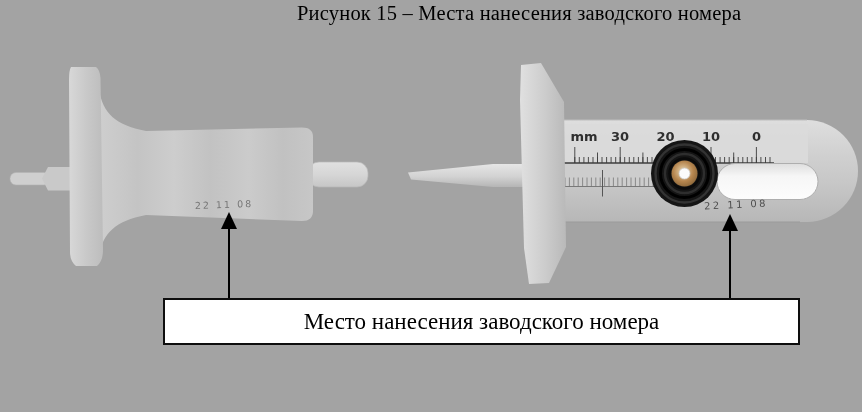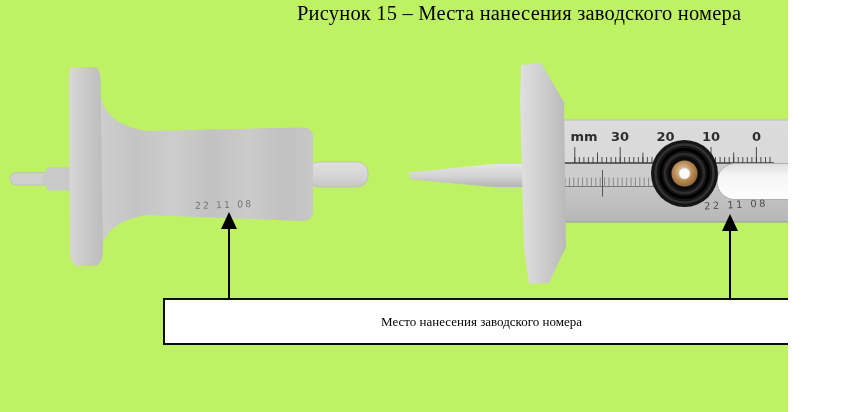--- a/index.html
+++ b/index.html
@@ -1,24 +1,24 @@
 <!DOCTYPE html>
 <html><head>
 <meta charset="utf-8">
 <style>
   html,body{margin:0;padding:0}
-  .page{position:relative;width:788px;height:412px;background:#bef264;overflow:hidden;
+  .page{position:relative;width:862px;height:412px;background:#a3a3a3;overflow:hidden;
         font-family:"Liberation Serif",serif;color:#000}
   .caption{position:absolute;font-size:20.5px;white-space:nowrap;letter-spacing:.2px;color:#000}
   .caption-top{left:297px;top:2px}
   .caption-bottom{left:240px;top:384px}
   .label-box{position:absolute;left:163px;top:298px;width:633px;height:43px;
              border:2px solid #0e0e0e;background:#ffffff;
              display:flex;align-items:center;justify-content:center}
-  .label-box span{font-size:13px}
+  .label-box span{font-size:23px}
   .arrow{position:absolute;display:flex;flex-direction:column;align-items:center}
   .arrow-head{width:0;height:0;border-left:8px solid transparent;border-right:8px solid transparent;
               border-bottom:17px solid #000}
   .arrow-line{flex:1;width:2.5px;background:#000}
   #arrow-left{left:221px;top:212px;height:87px;width:16px}
   #arrow-right{left:722px;top:214px;height:85px;width:16px}
   svg{position:absolute;overflow:visible}
   #gauge-left{left:0;top:50px}
   #gauge-right{left:400px;top:50px}
   .serial{font-family:"DejaVu Sans",sans-serif;font-size:9.5px;letter-spacing:2px}

